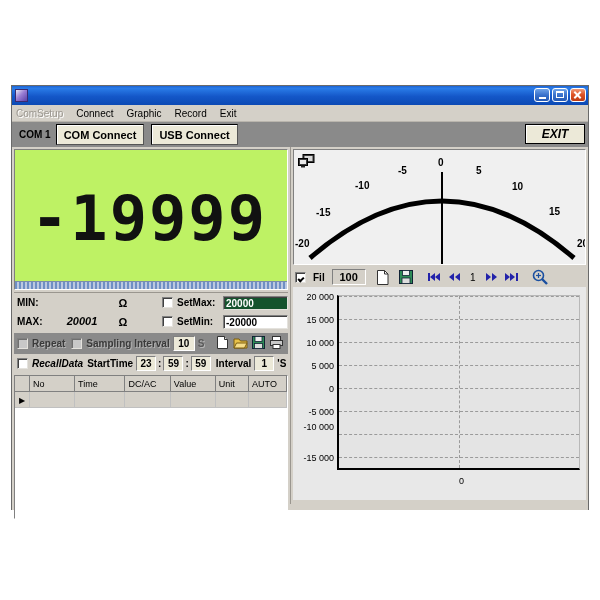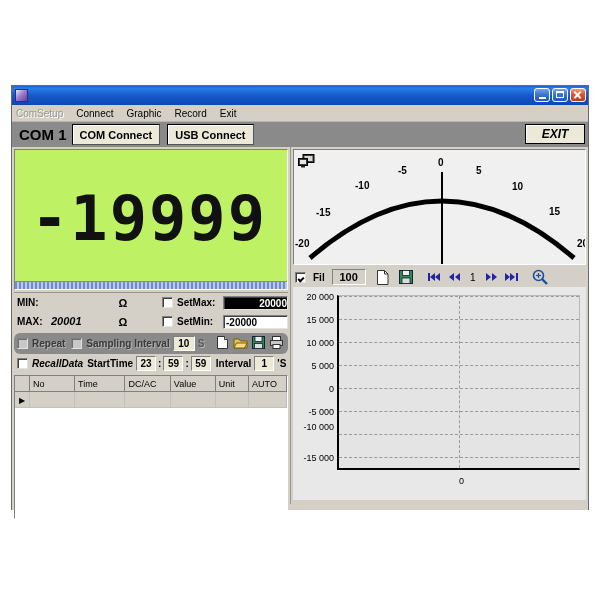--- a/index.html
+++ b/index.html
@@ -54,21 +54,21 @@
     border-bottom:1px solid #b9b5ad;
   }
   .menu-item{padding:0 9px 0 4px;color:#000;white-space:nowrap;}
   .menu-item.disabled{color:#9a968f;text-shadow:1px 1px 0 #fff;}
   
   .connbar{
     height:25px;background:#8a8a8a;
     display:flex;align-items:center;padding-left:2px;position:relative;
   }
   .com-label{
-    font-size:15px;font-weight:bold;color:#000;
+    font-size:10px;font-weight:bold;color:#000;
     padding:0 5px;line-height:22px;
   }
   .conn-btn{
     height:21px;background:#ece9d8;
     border:1px solid #000;border-right-color:#555;border-bottom-color:#555;
     box-shadow:inset 1px 1px 0 #fff;
     font-size:11px;font-weight:bold;color:#000;
     display:flex;align-items:center;justify-content:center;
     padding:0 7px;margin-right:7px;box-sizing:border-box;
     white-space:nowrap;
@@ -105,21 +105,21 @@
     background:repeating-linear-gradient(90deg,#6e8fc4 0 2px,#bcc9e0 2px 4px);
     border-top:1px solid #7a8dab;
   }
   
   .mmpanel{
     margin:0 2px;height:40px;background:#d4d0c8;
     position:relative;border-top:1px solid #9a968f;
   }
   .mm-row{display:flex;align-items:center;height:19px;font-size:10px;font-weight:bold;padding-left:3px;}
   .mm-key{width:34px;}
-  .mm-val{width:62px;font-style:italic;font-weight:bold;font-size:11px;margin-top:36px;}
+  .mm-val{width:62px;font-style:italic;font-weight:bold;font-size:11px;text-align:center;margin-top:36px;}
   .mm-unit{width:20px;text-align:center;font-size:11px;}
   .setbox{position:absolute;left:148px;top:0;width:126px;}
   .set-row{display:flex;align-items:center;height:19px;font-size:10px;font-weight:bold;}
   .cbx{
     width:11px;height:11px;flex:0 0 11px;background:#fff;
     border:1px solid #808080;border-right-color:#e4e2dd;border-bottom-color:#e4e2dd;
     box-shadow:inset 1px 1px 0 #404040;
     margin-right:4px;box-sizing:border-box;position:relative;
   }
   .cbx.checked::after{
@@ -128,28 +128,27 @@
     transform:rotate(-45deg);
   }
   .set-lbl{width:46px;}
   .set-inp{
     flex:1;height:14px;background:#fff;border:1px solid #808080;
     border-right-color:#e4e2dd;border-bottom-color:#e4e2dd;
     box-shadow:inset 1px 1px 0 #404040;
     font-size:10px;font-weight:bold;line-height:13px;padding-left:2px;
     box-sizing:border-box;overflow:hidden;white-space:nowrap;
   }
-  .set-inp.sel{background:#000000;color:#fff;text-align:right;}
+  .set-inp.sel{background:#14532d;color:#fff;}
   
   .samprow{
     margin:0 2px;height:21px;background:#8a8a8a;
     display:flex;align-items:center;padding-left:3px;position:relative;
     font-size:10px;font-weight:bold;color:#3a3a3a;
     text-shadow:1px 1px 0 #b4b4b4;
-    border-radius:6px;
   }
   .samprow .cbx{background:#c8c8c8;box-shadow:inset 1px 1px 0 #707070;}
   .num-inp{
     width:22px;height:15px;background:#ece9d8;border:1px solid #808080;
     border-right-color:#fff;border-bottom-color:#fff;
     font-size:10px;font-weight:bold;color:#000;text-align:center;line-height:14px;
     box-sizing:border-box;margin:0 3px;text-shadow:none;
   }
   .unit-s{font-size:10px;color:#5a5a5a;}
   .icons{position:absolute;right:4px;top:2px;display:flex;gap:3px;}

